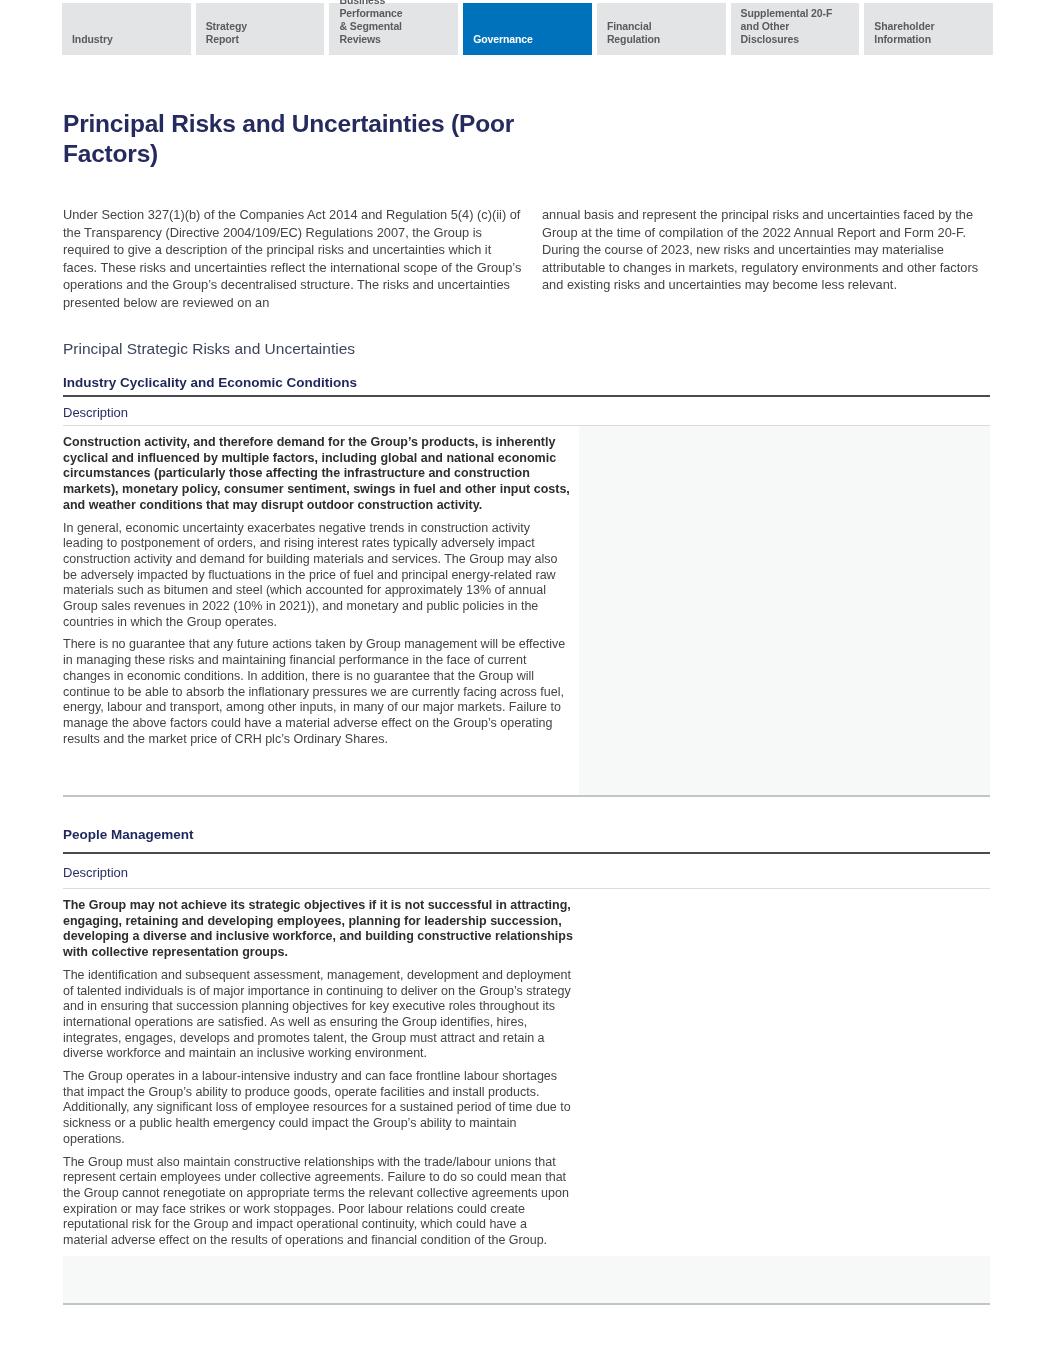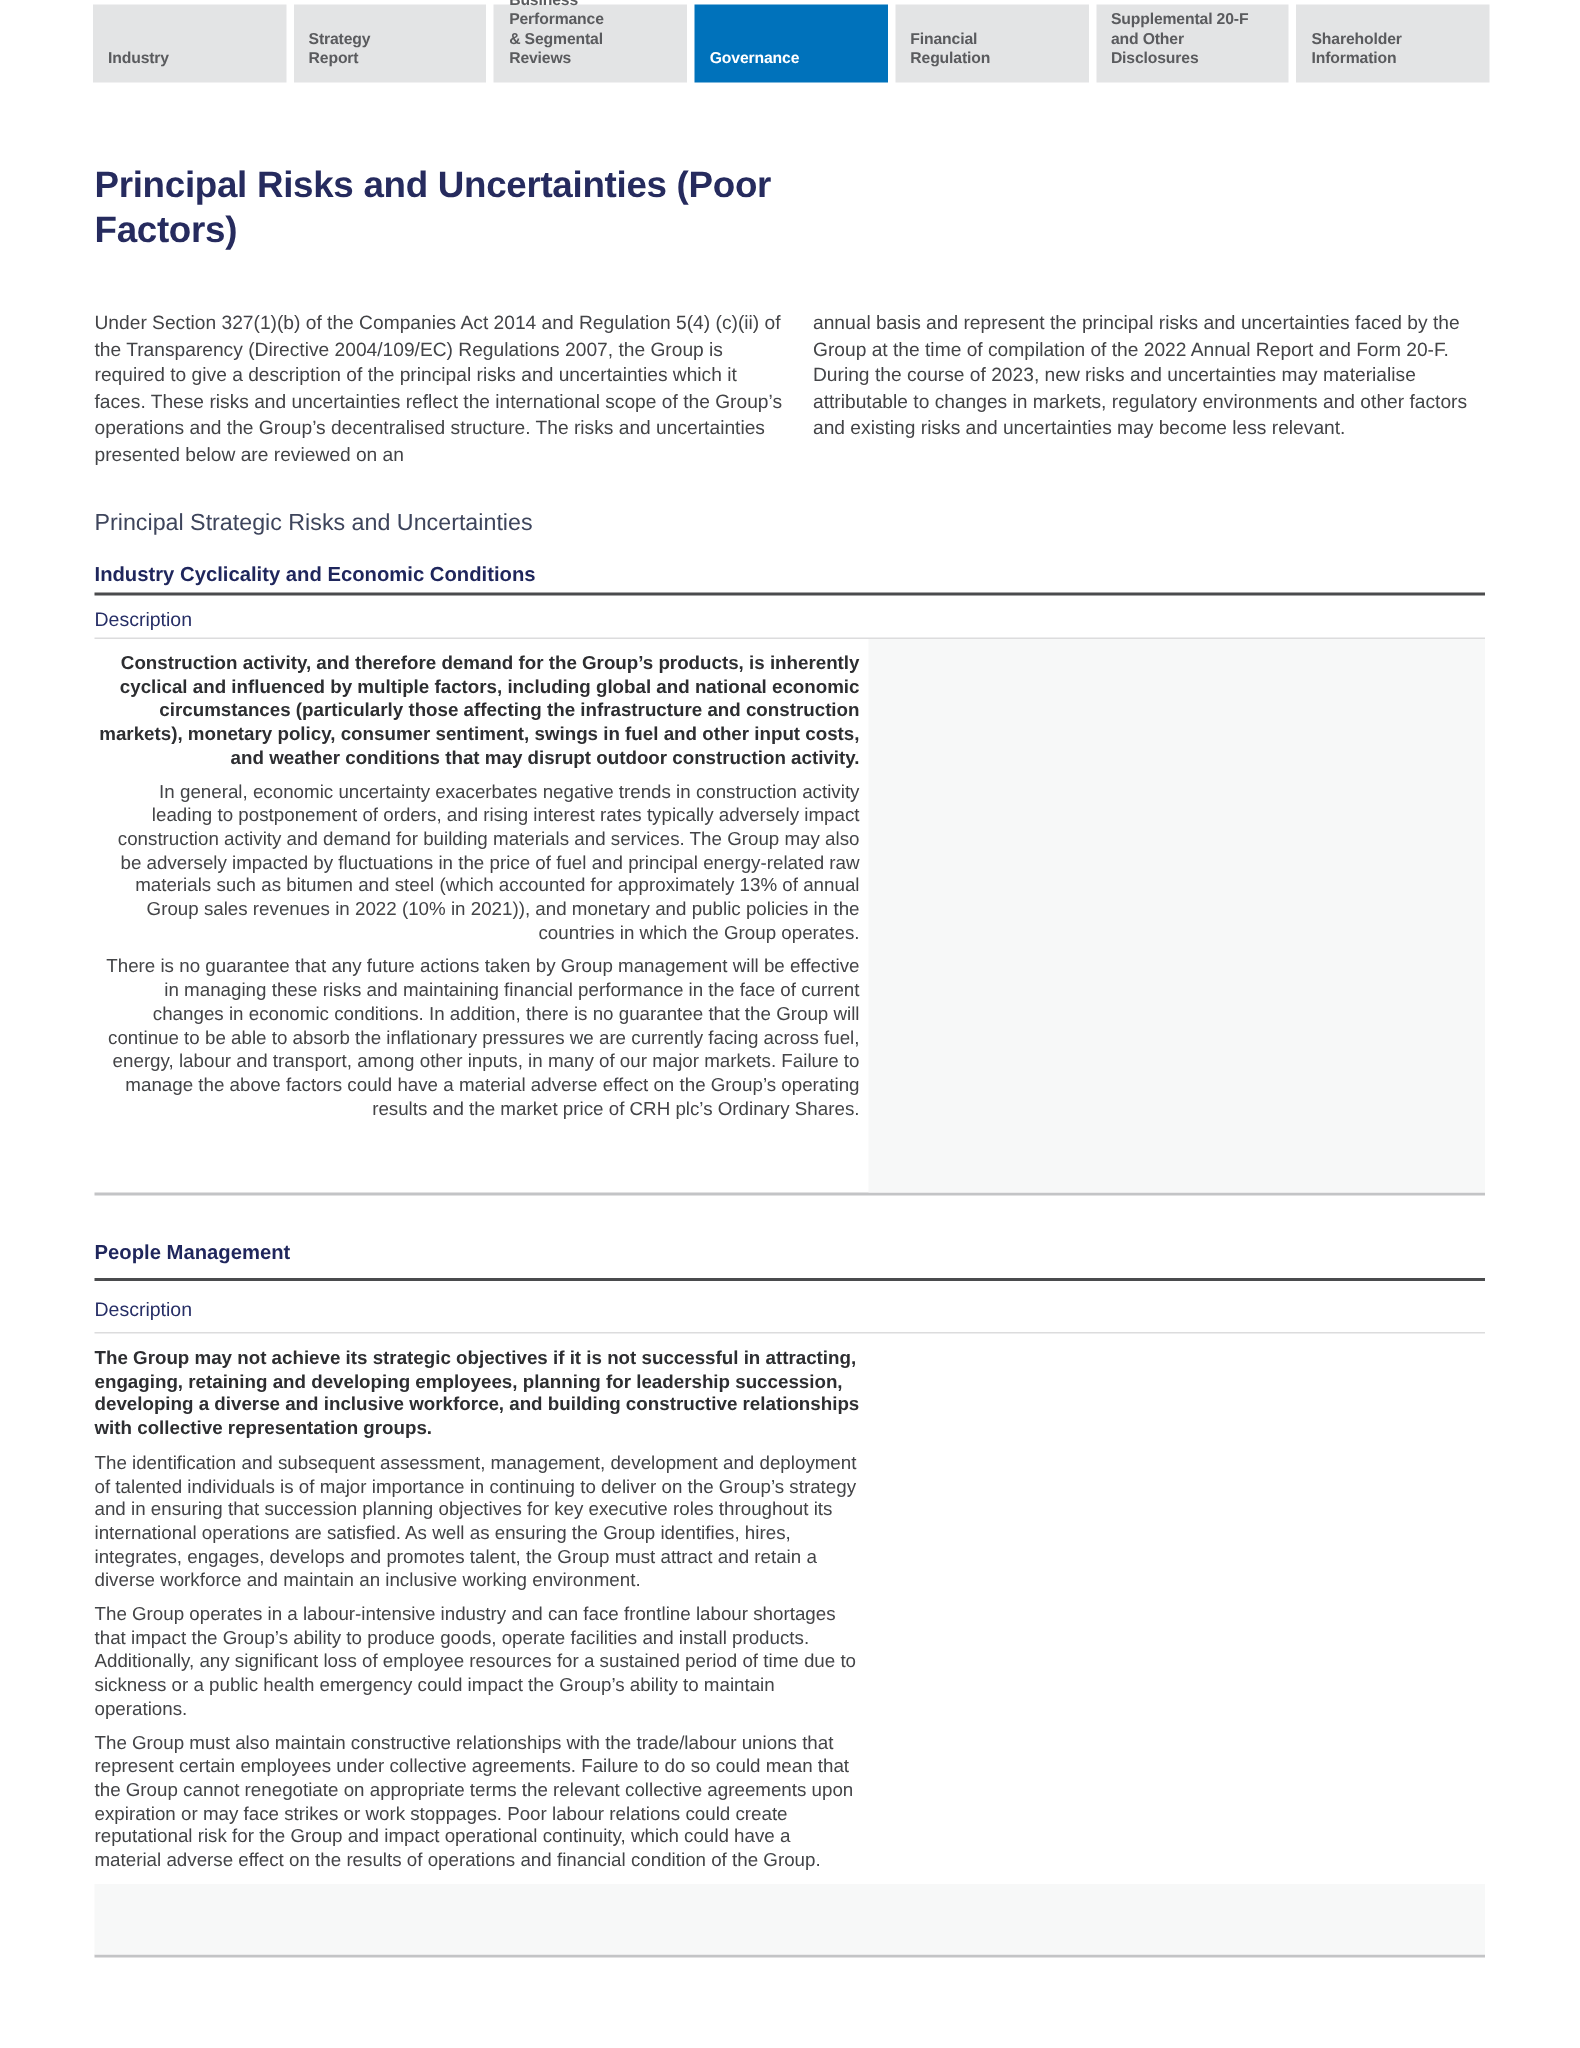--- a/index.html
+++ b/index.html
@@ -68,21 +68,21 @@
   }
   .dark-rule  { height: 2px; background: #4a4b4d; margin-top: 5px; }
   .desc-label { font-size: 13px; line-height: 15px; color: #262e66; margin-top: 8px; }
   .light-rule { height: 1px; background: #dcdcdd; margin-top: 5px; }
 
   .risk-2 .dark-rule  { margin-top: 10px; }
   .risk-2 .desc-label { margin-top: 11px; }
   .risk-2 .light-rule { margin-top: 8px; }
 
   .desc-row { display: flex; align-items: stretch; }
-  .risk-1 .desc-row { min-height: 369px; text-align: right; }
+  .risk-1 .desc-row { min-height: 369px; }
   .risk-2 .desc-row { min-height: 414px; flex-direction: column; }
 
   .desc-text { width: 516px; padding: 9px 6px 0 0; }
   .desc-text p {
     margin: 0 0 7px 0;
     font-size: 12.5px; line-height: 15.7px; color: #434447;
   }
   .desc-text p.lead { font-weight: bold; color: #2d2e31; }
 
   .gray-panel { flex: 1; background: #f7f8f8; }

